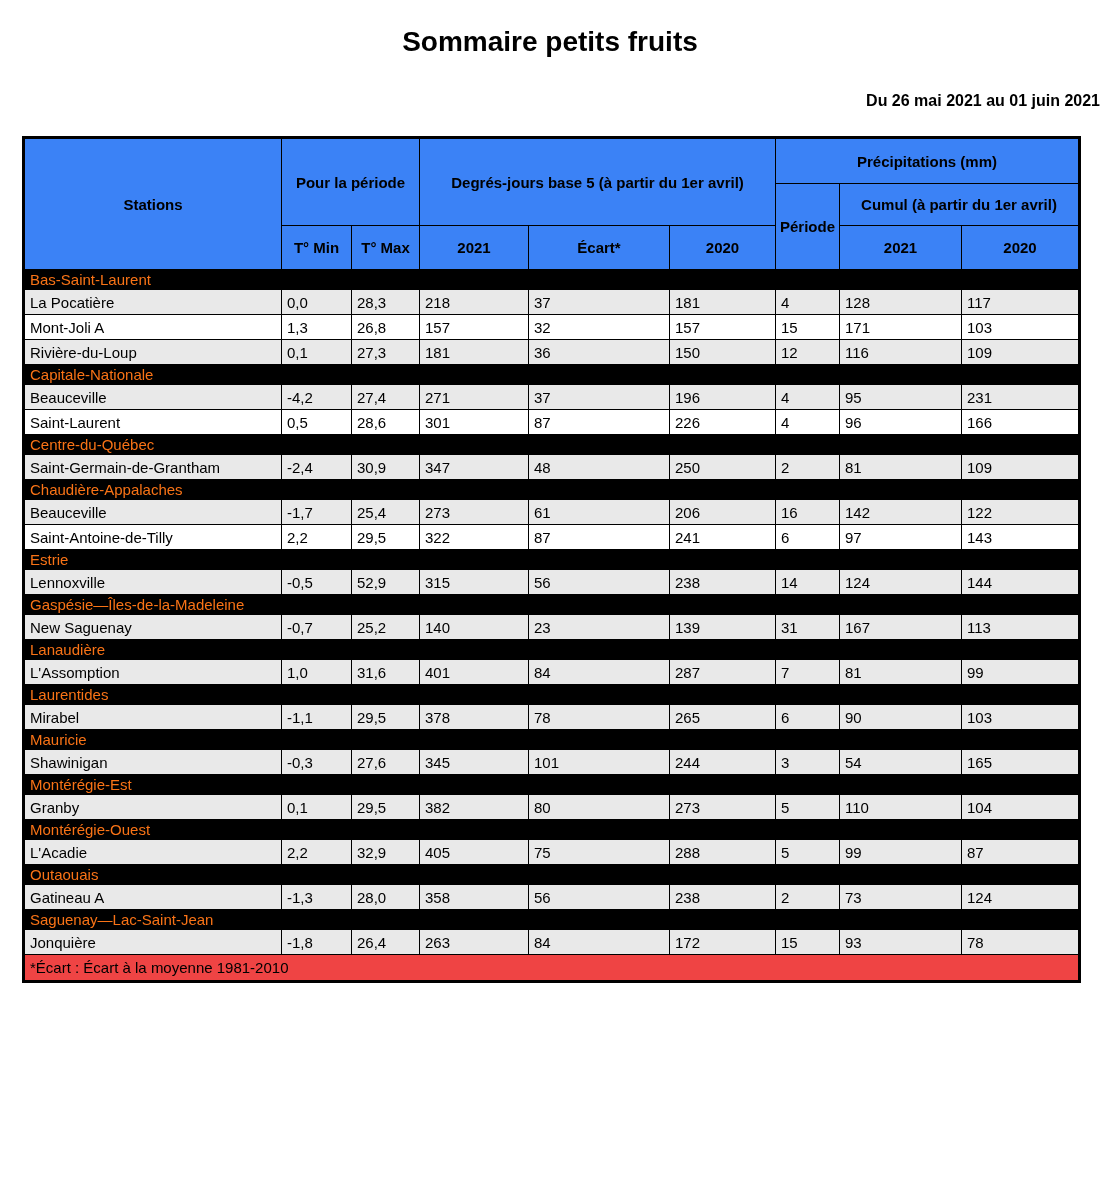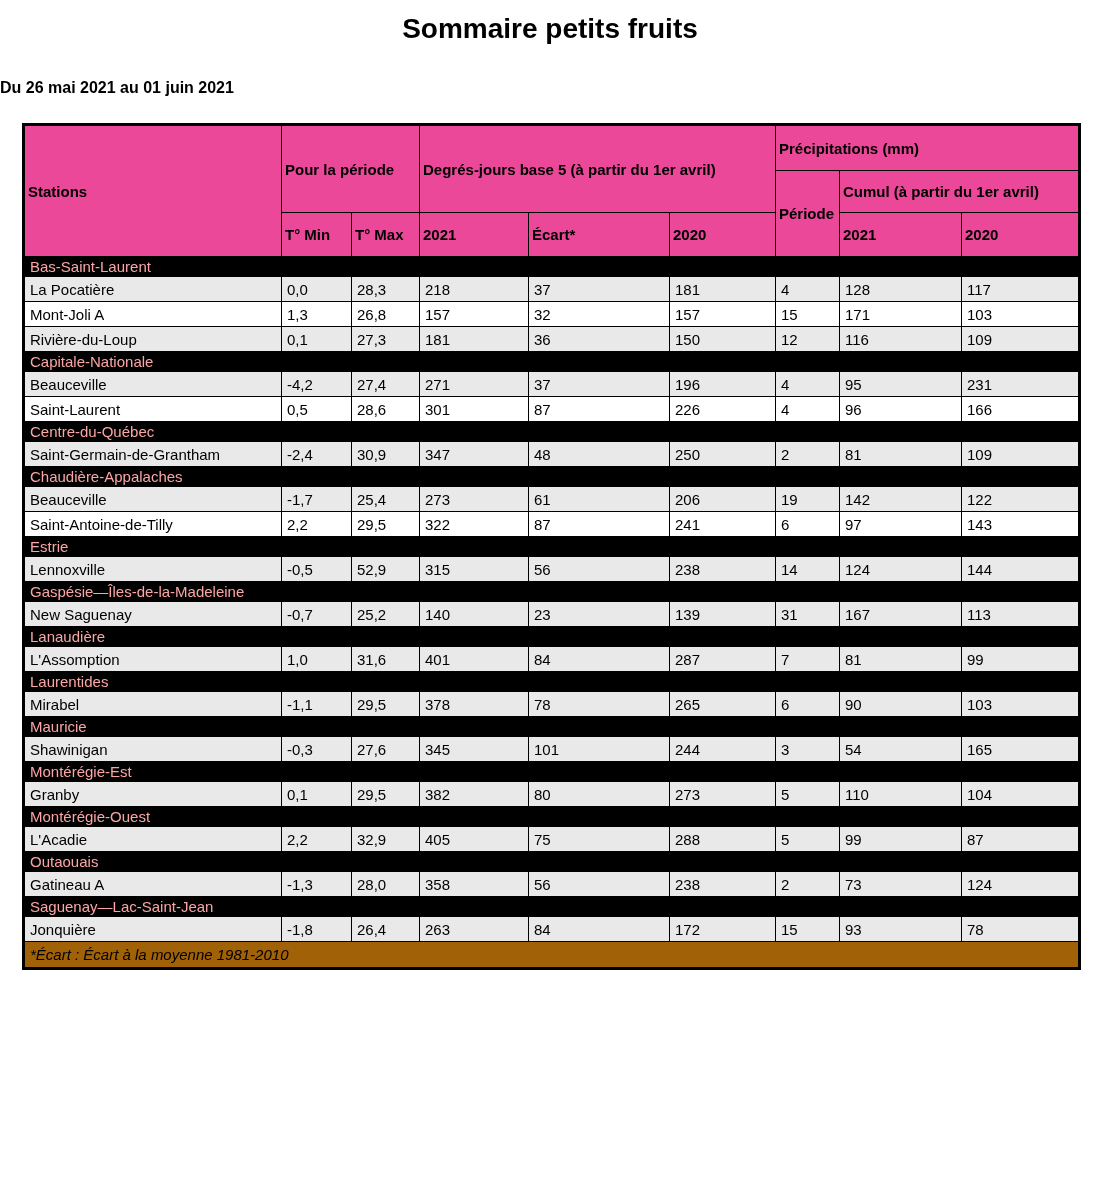--- a/index.html
+++ b/index.html
@@ -12,26 +12,26 @@
   .page {
     width: 1100px;
     height: 1200px;
     background: #fff;
     box-sizing: border-box;
   }
   .doc-title {
     text-align: center;
     font-size: 28px;
     font-weight: bold;
-    padding-top: 13px;
+    padding-top: 26px;
     margin: 0;
     letter-spacing: 0px;
   }
   .doc-subtitle {
-    text-align: left;
+    text-align: right;
     font-size: 16px;
     font-weight: bold;
     margin: 0;
     padding-top: 34px;
   }
   table.summary {
     border-collapse: collapse;
     table-layout: fixed;
     width: 1056px;
     margin: 26px 0 0 22px;
@@ -39,51 +39,50 @@
     font-size: 15px;
   }
   table.summary th,
   table.summary td {
     border: 1px solid #000;
     box-sizing: border-box;
     overflow: hidden;
     white-space: nowrap;
   }
   table.summary th {
-    background: #ec4899;
+    background: #3b82f6;
     font-weight: bold;
-    text-align: left;
+    text-align: center;
     vertical-align: middle;
     padding: 2px 3px;
   }
   tr.hrow1 { height: 46px; }
   tr.hrow2 { height: 42px; }
   tr.hrow3 { height: 44px; }
   tbody td {
     padding: 2px 5px;
     height: 24px;
     vertical-align: middle;
     text-align: left;
     background: #ffffff;
   }
   tr.station-row td { height: 25px; }
   tr.station-row.shade td { background: #e9e9e9; }
   tr.region-row td {
     background: #000000;
-    color: #fca5a5;
+    color: #f97316;
     height: 19px;
     padding: 1px 5px;
     margin-top: 16px;
   }
   tfoot td {
-    font-style: italic;
     height: 27px;
     padding: 2px 5px;
     vertical-align: middle;
-    background: #a16207;
+    background: #ef4444;
   }
 </style>
 </head>
 <body>
 
 <div class="page">
   <h1 class="doc-title">Sommaire petits fruits</h1>
   <div class="doc-subtitle">Du 26 mai 2021 au 01 juin 2021</div>
 
   <table class="summary">
@@ -198,21 +197,21 @@
         <tr class="region-row">
           <td colspan="9">Chaudière-Appalaches</td>
         </tr>
         <tr class="station-row shade">
           <td>Beauceville</td>
           <td>-1,7</td>
           <td>25,4</td>
           <td>273</td>
           <td>61</td>
           <td>206</td>
-          <td>19</td>
+          <td>16</td>
           <td>142</td>
           <td>122</td>
         </tr>
         <tr class="station-row plain">
           <td>Saint-Antoine-de-Tilly</td>
           <td>2,2</td>
           <td>29,5</td>
           <td>322</td>
           <td>87</td>
           <td>241</td>

